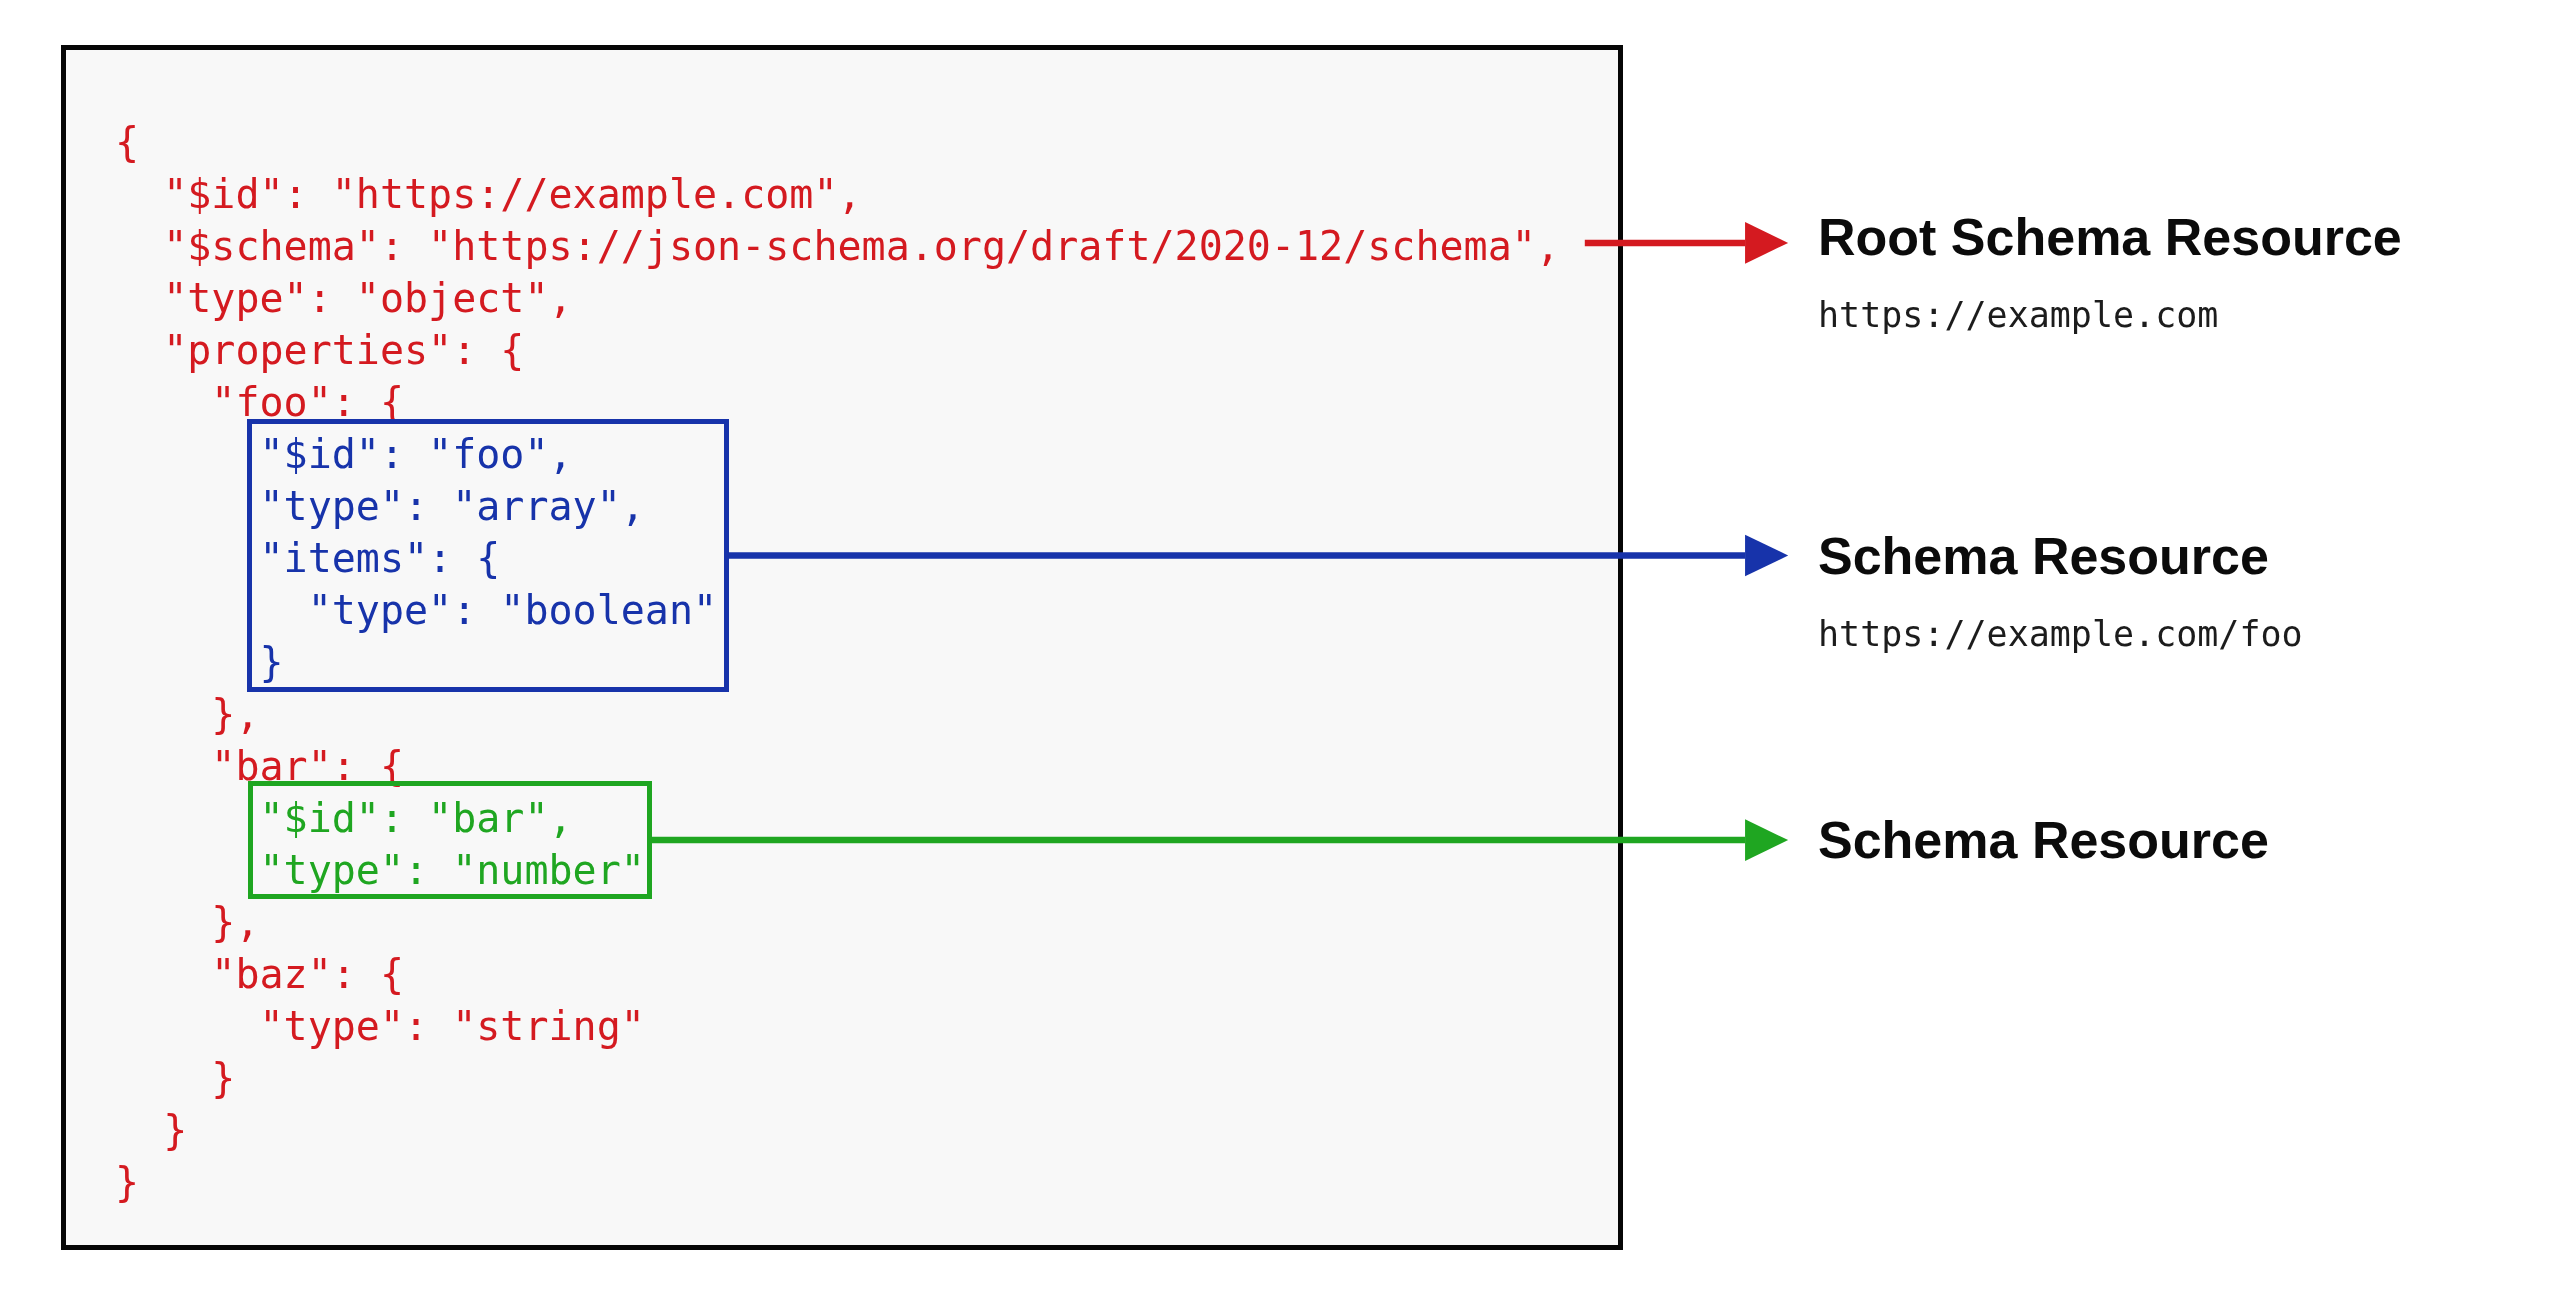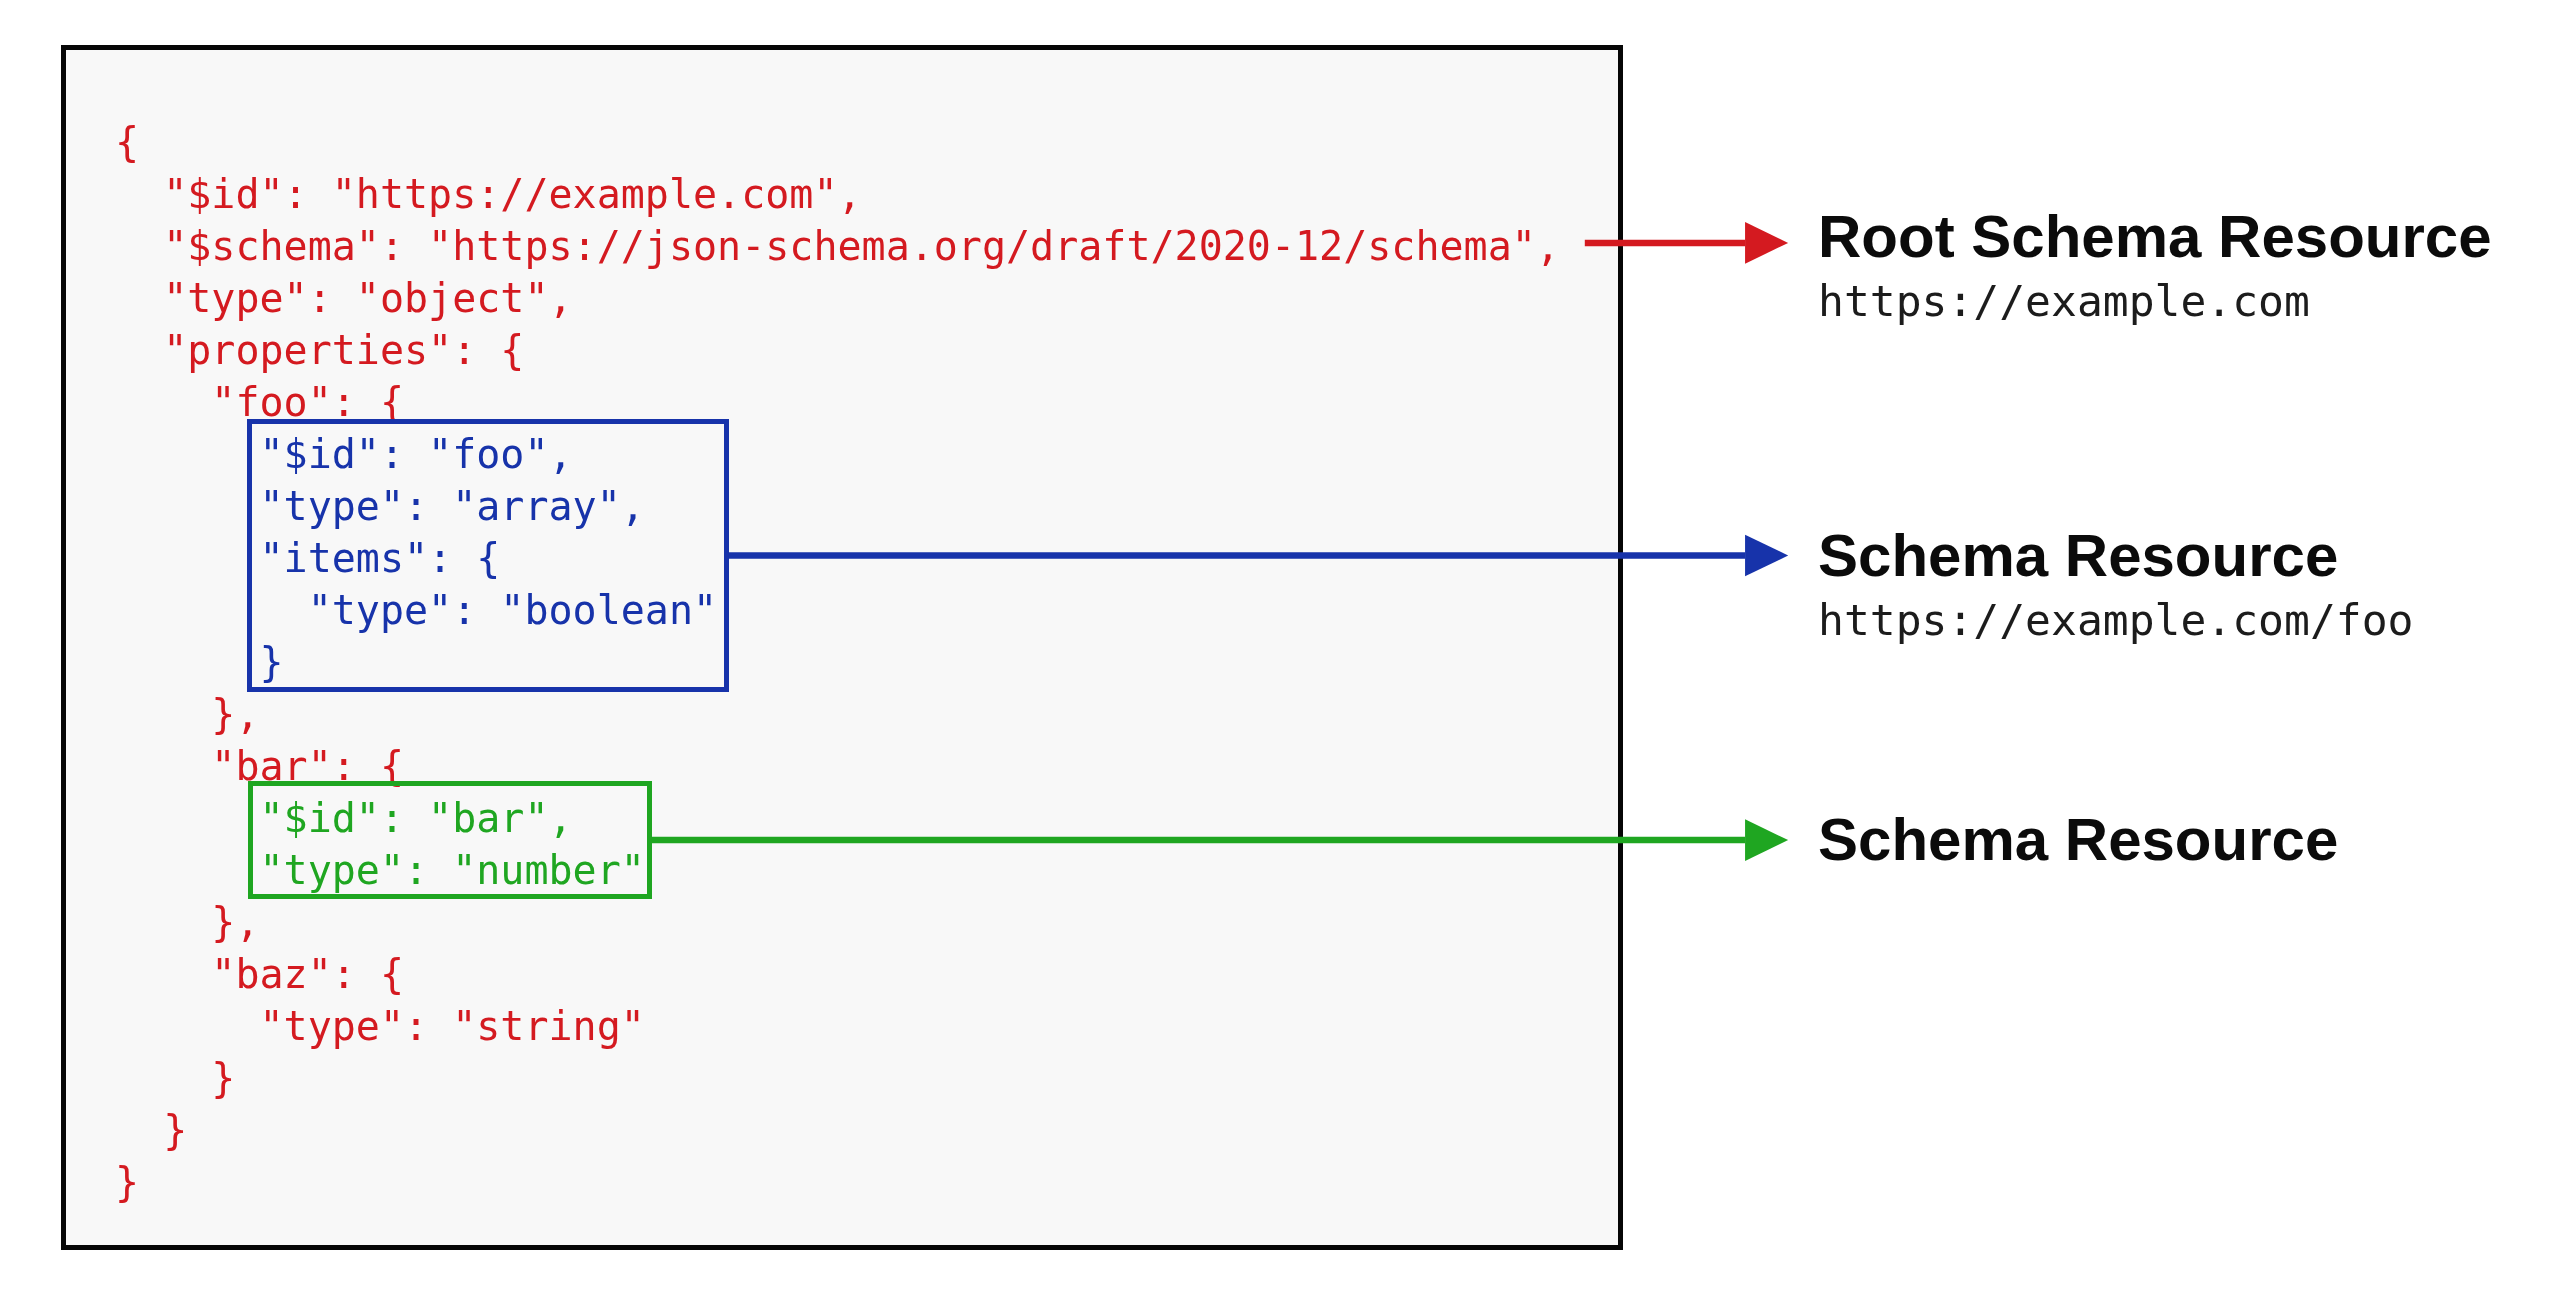--- a/index.html
+++ b/index.html
@@ -73,29 +73,29 @@
     pointer-events: none;
   }
   
   .annotation {
     position: absolute;
     left: 1818px;
   }
   .ann-title {
     font-family: "Liberation Sans", sans-serif;
     font-weight: bold;
-    font-size: 60px;
+    font-size: 52px;
     line-height: 62px;
     color: #0b0b0b;
     white-space: nowrap;
   }
   .ann-url {
-    margin-top: 12px;
+    margin-top: 26px;
     font-family: "DejaVu Sans Mono", monospace;
-    font-size: 43px;
+    font-size: 35px;
     line-height: 43px;
     color: #1c1c1c;
     white-space: nowrap;
   }
   .annotation.a1 { top: 206px; }
   .annotation.a2 { top: 525px; }
   .annotation.a3 { top: 809px; }
 </style>
 </head>
 <body>

